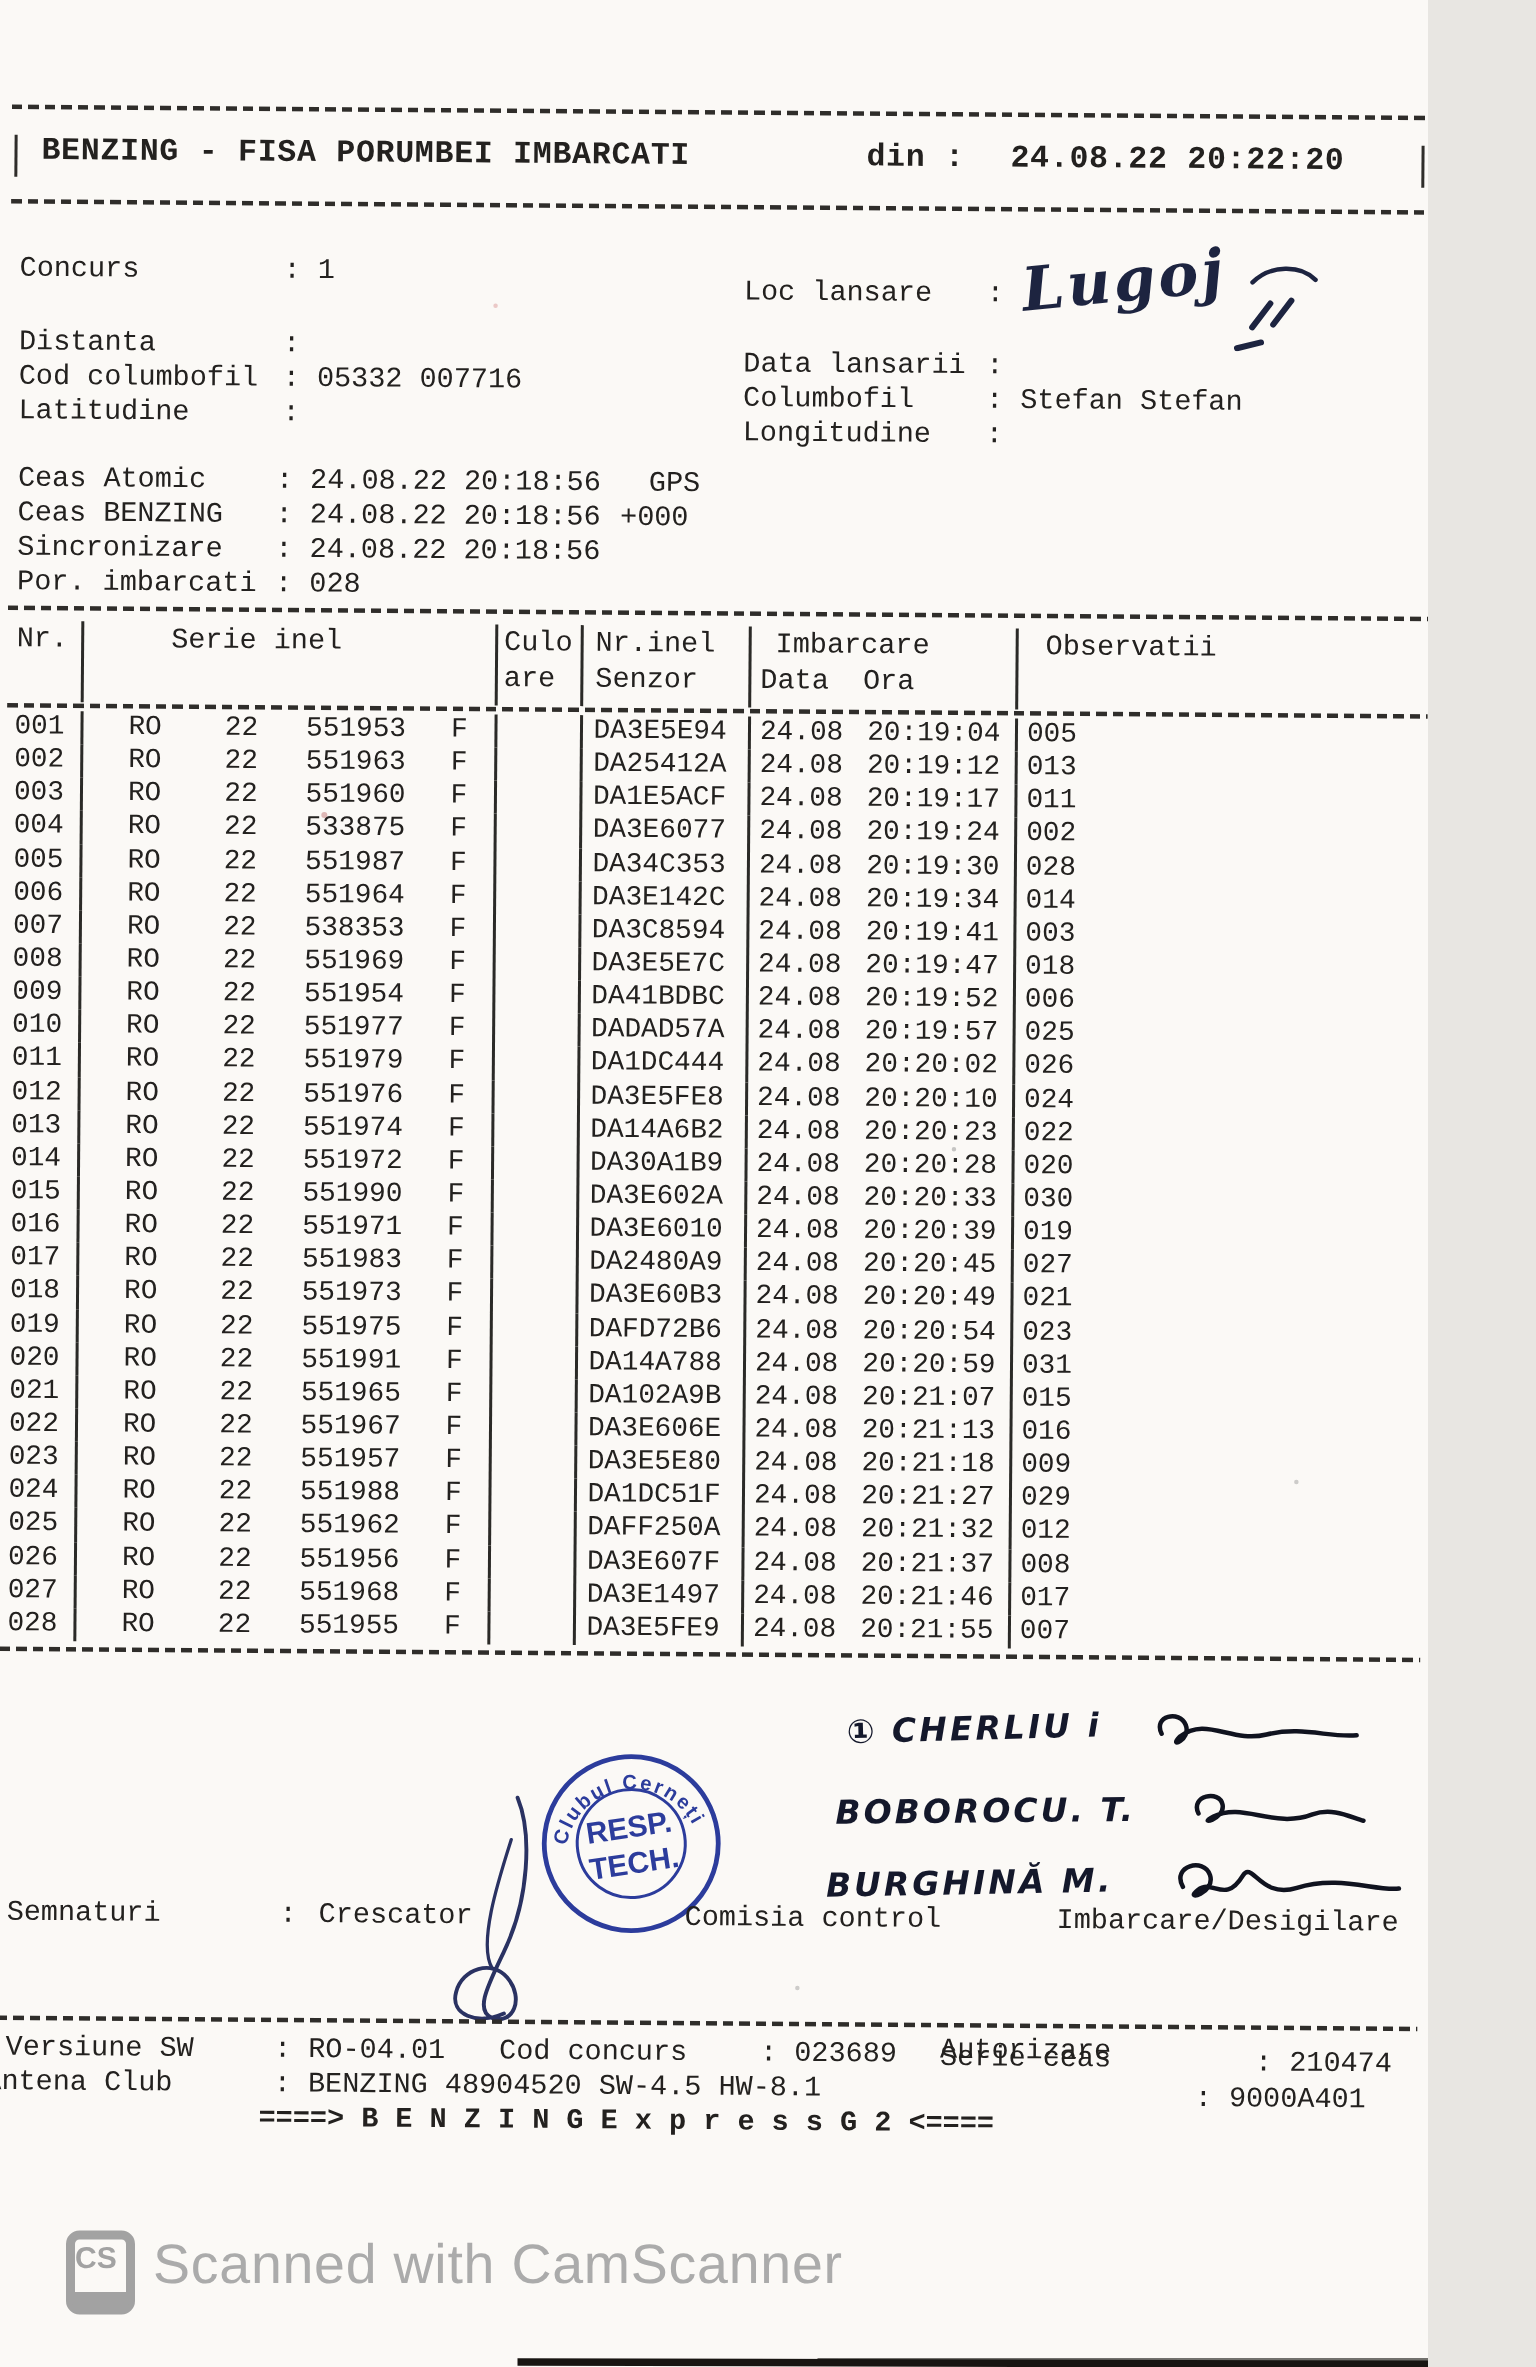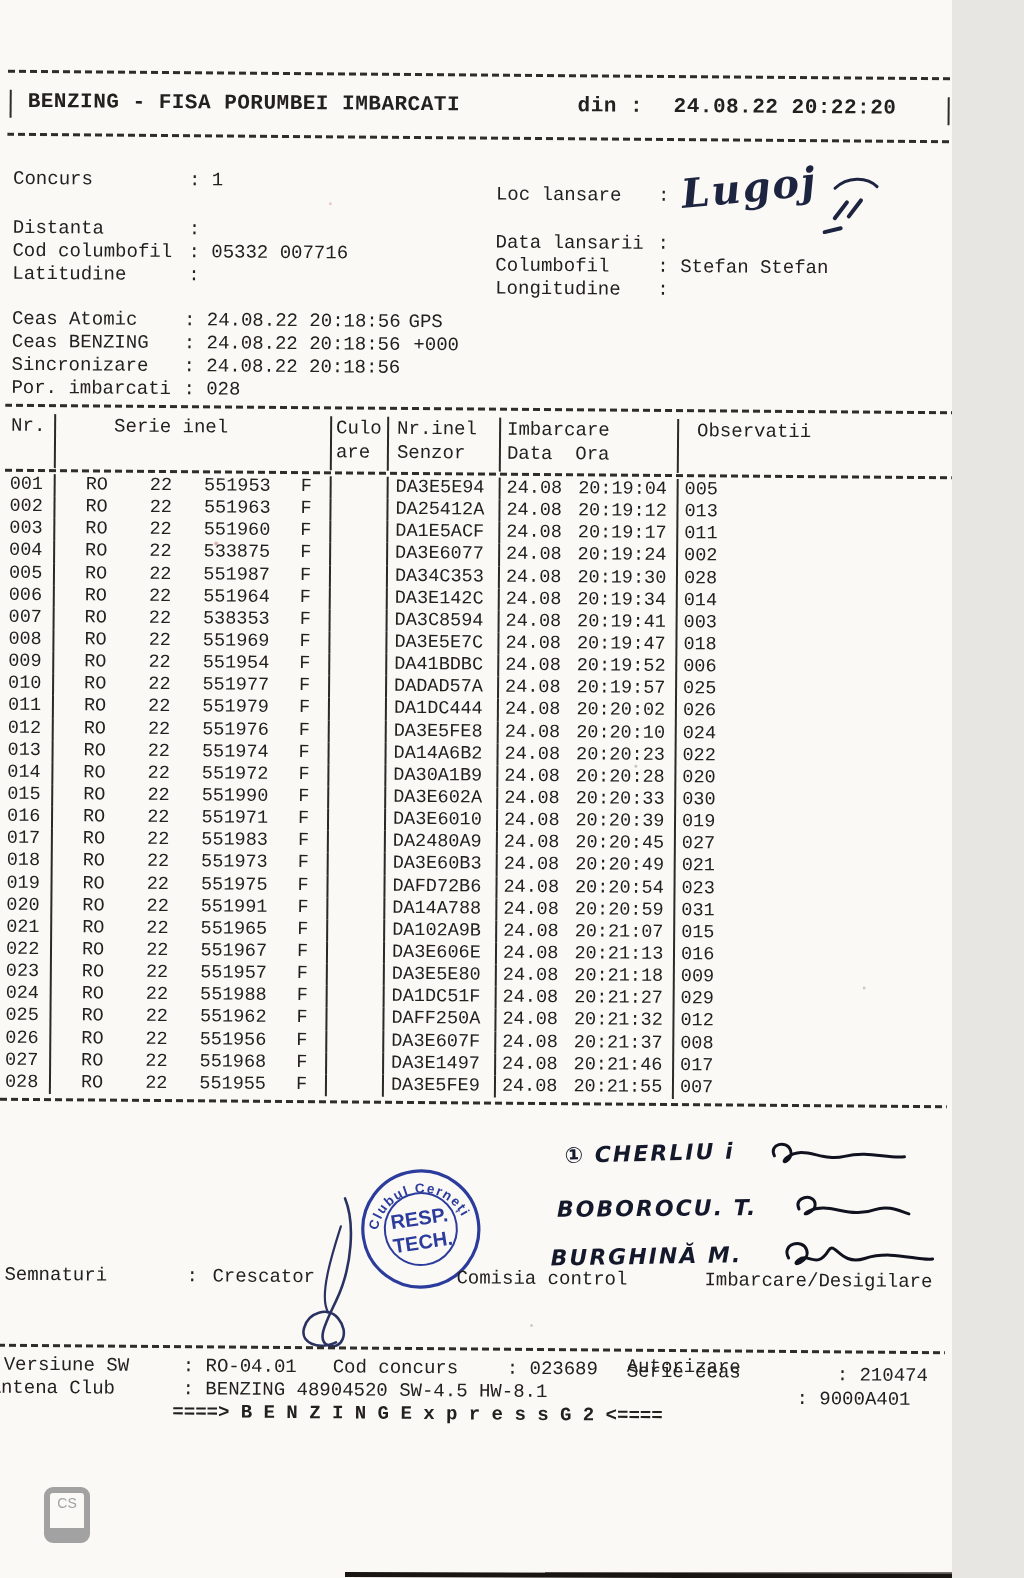--- a/index.html
+++ b/index.html
@@ -40,22 +40,22 @@
   .ink{color:#1d2440;}
   .hand{font-family:"DejaVu Serif","Liberation Serif",serif;font-style:italic;font-weight:700;}
   .handcaps{font-family:"DejaVu Sans","Liberation Sans",sans-serif;font-style:italic;font-weight:700;
             letter-spacing:2px;color:#14182b;}
   .sigrow{position:absolute;display:flex;align-items:center;gap:26px;}
   
   .stamp{position:absolute;left:366px;top:1162px;transform:rotate(-9deg);}
   
   .cs-badge{position:absolute;left:44px;top:1487px;width:46px;height:56px;background:#fbf9f6;
             border:6px solid #a2a2a2;border-radius:9px;box-sizing:border-box;}
-  .cs-badge .cstxt{position:absolute;left:0;right:0;top:2px;text-align:center;
-            font-family:"Liberation Sans",sans-serif;font-weight:400;font-size:14px;color:#a2a2a2;}
+  .cs-badge .cstxt{position:absolute;left:0;right:0;top:2px;text-align:left;
+            font-family:"Liberation Sans",sans-serif;font-weight:700;font-size:20px;color:#a2a2a2;}
   .cs-badge .cstab{position:absolute;left:-2px;right:-2px;bottom:-2px;height:11px;background:#a2a2a2;
             border-radius:0 0 4px 4px;}
   .cs-text{position:absolute;left:102px;top:1489px;font-family:"Liberation Sans",sans-serif;
            font-size:37px;color:#ababab;letter-spacing:.5px;}
   .strip{position:absolute;background:#181512;}
   .speck{position:absolute;border-radius:50%;}
 </style>
 </head>
 <body>
 
@@ -102,40 +102,40 @@
     </div>
     <div class="inforow inforow2" style="left:497px;top:251px;">
       <span class="lbl">Columbofil</span><span>: Stefan Stefan</span>
     </div>
     <div class="inforow inforow2" style="left:497px;top:274px;">
       <span class="lbl">Longitudine</span><span>:</span>
     </div>
 
     <div class="abs mono19" style="left:14px;top:308px;">
       <div>
-        <span class="lbl" style="width:172px;">Ceas Atomic</span><span>: 24.08.22 20:18:56</span><span style="margin-left:8px;">GPS</span>
+        <span class="lbl" style="width:172px;">Ceas Atomic</span><span>: 24.08.22 20:18:56</span><span style="margin-left:32px;">GPS</span>
       </div>
       <div>
         <span class="lbl" style="width:172px;">Ceas BENZING</span><span>: 24.08.22 20:18:56</span><span style="margin-left:13px;">+000</span>
       </div>
       <div>
         <span class="lbl" style="width:172px;">Sincronizare</span><span>: 24.08.22 20:18:56</span>
       </div>
       <div>
         <span class="lbl" style="width:172px;">Por. imbarcati</span><span>: 028</span>
       </div>
     </div>
 
     <div class="dash" style="left:8px;top:404px;width:947px;"></div>
     <div class="thead">
       <div><span style="padding-left:6px;">Nr.</span></div>
       <div class="bl"><span style="padding-left:58px;">Serie inel</span></div>
       <div class="bl"><span style="padding-left:4px;">Culo</span><br><span style="padding-left:4px;">are</span></div>
       <div class="bl"><span style="padding-left:8px;">Nr.inel</span><br><span style="padding-left:8px;">Senzor</span></div>
-      <div class="bl"><span style="padding-left:6px;">Imbarcare</span><br><span style="padding-left:6px;text-align:right;">Data  Ora</span></div>
+      <div class="bl"><span style="padding-left:16px;">Imbarcare</span><br><span style="padding-left:6px;text-align:right;">Data  Ora</span></div>
       <div class="bl"><span style="padding-left:18px;">Observatii</span></div>
     </div>
     <div class="dash" style="left:8px;top:469px;width:947px;"></div>
 
     <div class="rows">
       <div class="trow">
         <span class="c-nr">001</span>
         <span class="c-serie bl">
           <span class="s-tara">RO</span>
           <span class="s-an">22</span>
@@ -672,16 +672,17 @@
     <div class="speck" style="left:640px;top:760px;width:3px;height:3px;background:rgba(120,120,120,.4);"></div>
     <div class="speck" style="left:870px;top:980px;width:3px;height:3px;background:rgba(120,120,120,.35);"></div>
     <div class="speck" style="left:330px;top:200px;width:3px;height:3px;background:rgba(200,90,90,.3);"></div>
     <div class="speck" style="left:540px;top:1320px;width:3px;height:3px;background:rgba(120,120,120,.35);"></div>
   </div>
 
   <div class="cs-badge">
     <span class="cstxt">CS</span>
     <span class="cstab"></span>
   </div>
+  <span class="cs-text">Scanned with CamScanner</span>
 
   <div class="strip" style="left:345px;bottom:0;width:679px;height:5px;transform:rotate(.15deg);"></div>
   <div class="strip" style="left:545px;bottom:4px;width:420px;height:2px;opacity:.6;"></div>
 </div>
 
 </body></html>

